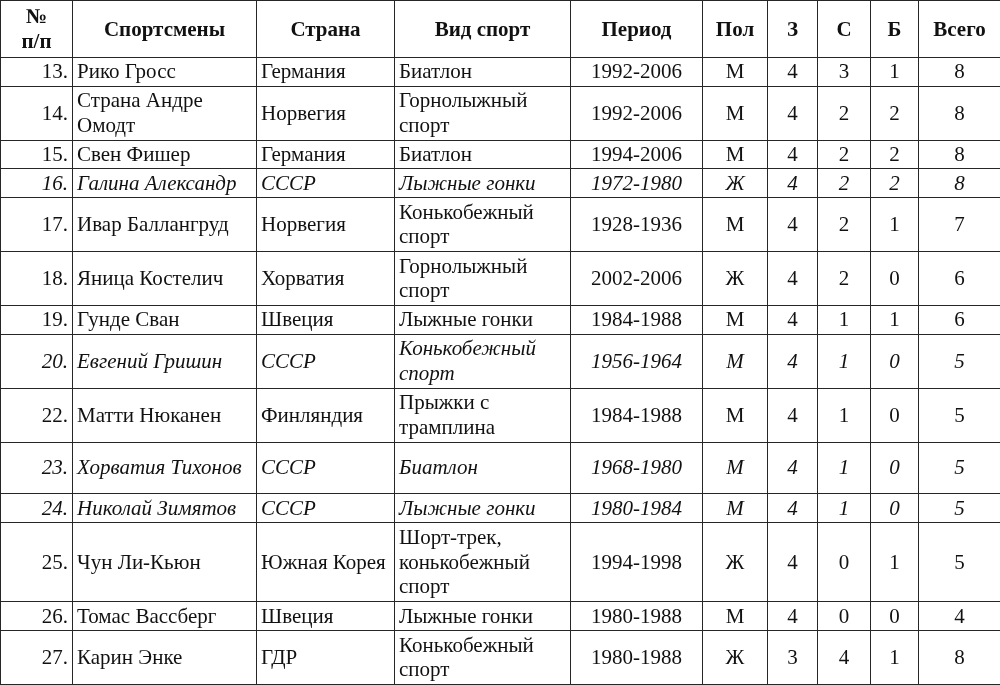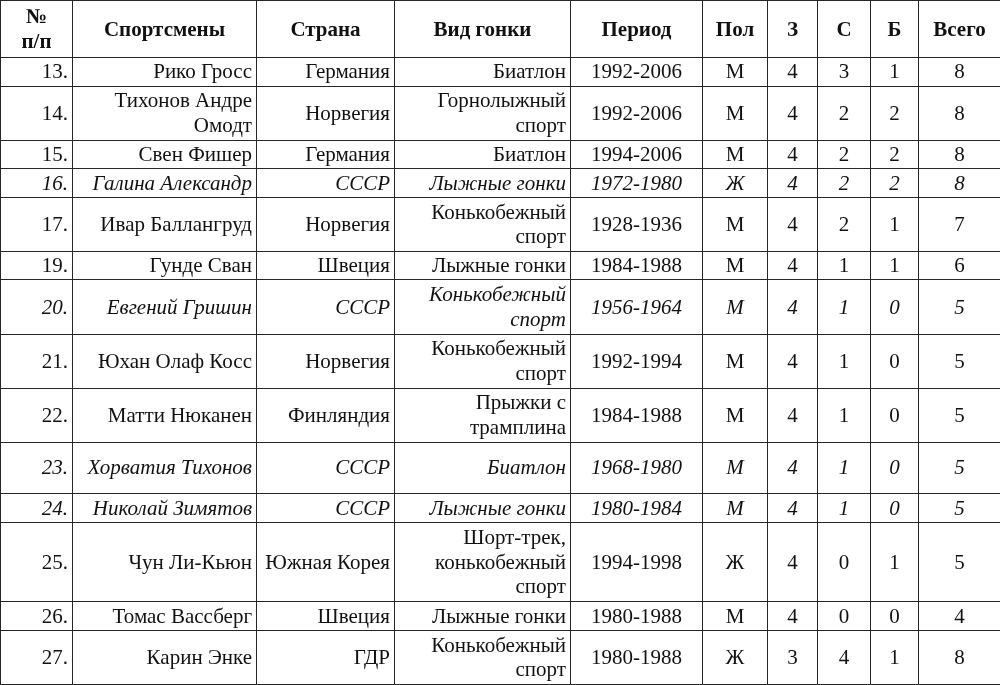--- a/index.html
+++ b/index.html
@@ -34,21 +34,21 @@
   table.medals thead th {
     font-weight: bold;
     text-align: center;
     height: 54px;
   }
   th.col-num-header {
     white-space: pre-line;
     line-height: 1.05;
   }
   td.c-num    { text-align: right; }
-  td.c-left   { text-align: right; padding-left: 10px; padding-right: 6px; }
+  td.c-left   { text-align: left; padding-left: 10px; padding-right: 6px; }
   td.c-center { text-align: center; }
   tr.italic td { font-style: italic; }
 
   
   col.w-num     { width: 72px; }
   col.w-athlete { width: 184px; }
   col.w-country { width: 138px; }
   col.w-sport   { width: 176px; }
   col.w-period  { width: 132px; }
   col.w-gender  { width: 65px; }
@@ -73,21 +73,21 @@
         <col class="w-silver">
       <col class="w-bronze">
         <col class="w-total">
     </colgroup>
     <thead>
       <tr>
         <th class="col-num-header">№
 п/п</th>
         <th>Спортсмены</th>
         <th>Страна</th>
-        <th>Вид гонки</th>
+        <th>Вид спорт</th>
         <th>Период</th>
         <th>Пол</th>
         <th>З</th>
         <th>С</th>
         <th>Б</th>
         <th>Всего</th>
       </tr>
     </thead>
     <tbody id="table-body">
   <tr style="height: 26px;">
@@ -98,21 +98,21 @@
     <td class="c-center">1992-2006</td>
     <td class="c-center">М</td>
     <td class="c-center">4</td>
     <td class="c-center">3</td>
     <td class="c-center">1</td>
     <td class="c-center">8</td>
   </tr>
 
   <tr style="height: 50px;">
     <td class="c-num">14.</td>
-    <td class="c-left">Тихонов Андре Омодт</td>
+    <td class="c-left">Страна Андре Омодт</td>
     <td class="c-left">Норвегия</td>
     <td class="c-left">Горнолыжный спорт</td>
     <td class="c-center">1992-2006</td>
     <td class="c-center">М</td>
     <td class="c-center">4</td>
     <td class="c-center">2</td>
     <td class="c-center">2</td>
     <td class="c-center">8</td>
   </tr>
 
@@ -148,20 +148,32 @@
     <td class="c-left">Норвегия</td>
     <td class="c-left">Конькобежный спорт</td>
     <td class="c-center">1928-1936</td>
     <td class="c-center">М</td>
     <td class="c-center">4</td>
     <td class="c-center">2</td>
     <td class="c-center">1</td>
     <td class="c-center">7</td>
   </tr>
 
+  <tr style="height: 50px;">
+    <td class="c-num">18.</td>
+    <td class="c-left">Яница Костелич</td>
+    <td class="c-left">Хорватия</td>
+    <td class="c-left">Горнолыжный спорт</td>
+    <td class="c-center">2002-2006</td>
+    <td class="c-center">Ж</td>
+    <td class="c-center">4</td>
+    <td class="c-center">2</td>
+    <td class="c-center">0</td>
+    <td class="c-center">6</td>
+  </tr>
 
   <tr style="height: 27px;">
     <td class="c-num">19.</td>
     <td class="c-left">Гунде Сван</td>
     <td class="c-left">Швеция</td>
     <td class="c-left">Лыжные гонки</td>
     <td class="c-center">1984-1988</td>
     <td class="c-center">М</td>
     <td class="c-center">4</td>
     <td class="c-center">1</td>
@@ -175,32 +187,20 @@
     <td class="c-left">СССР</td>
     <td class="c-left">Конькобежный спорт</td>
     <td class="c-center">1956-1964</td>
     <td class="c-center">М</td>
     <td class="c-center">4</td>
     <td class="c-center">1</td>
     <td class="c-center">0</td>
     <td class="c-center">5</td>
   </tr>
 
-  <tr style="height: 46px;">
-    <td class="c-num">21.</td>
-    <td class="c-left">Юхан Олаф Косс</td>
-    <td class="c-left">Норвегия</td>
-    <td class="c-left">Конькобежный спорт</td>
-    <td class="c-center">1992-1994</td>
-    <td class="c-center">М</td>
-    <td class="c-center">4</td>
-    <td class="c-center">1</td>
-    <td class="c-center">0</td>
-    <td class="c-center">5</td>
-  </tr>
 
   <tr style="height: 50px; margin-left: 32px;">
     <td class="c-num">22.</td>
     <td class="c-left">Матти Нюканен</td>
     <td class="c-left">Финляндия</td>
     <td class="c-left">Прыжки с трамплина</td>
     <td class="c-center">1984-1988</td>
     <td class="c-center">М</td>
     <td class="c-center">4</td>
     <td class="c-center">1</td>

